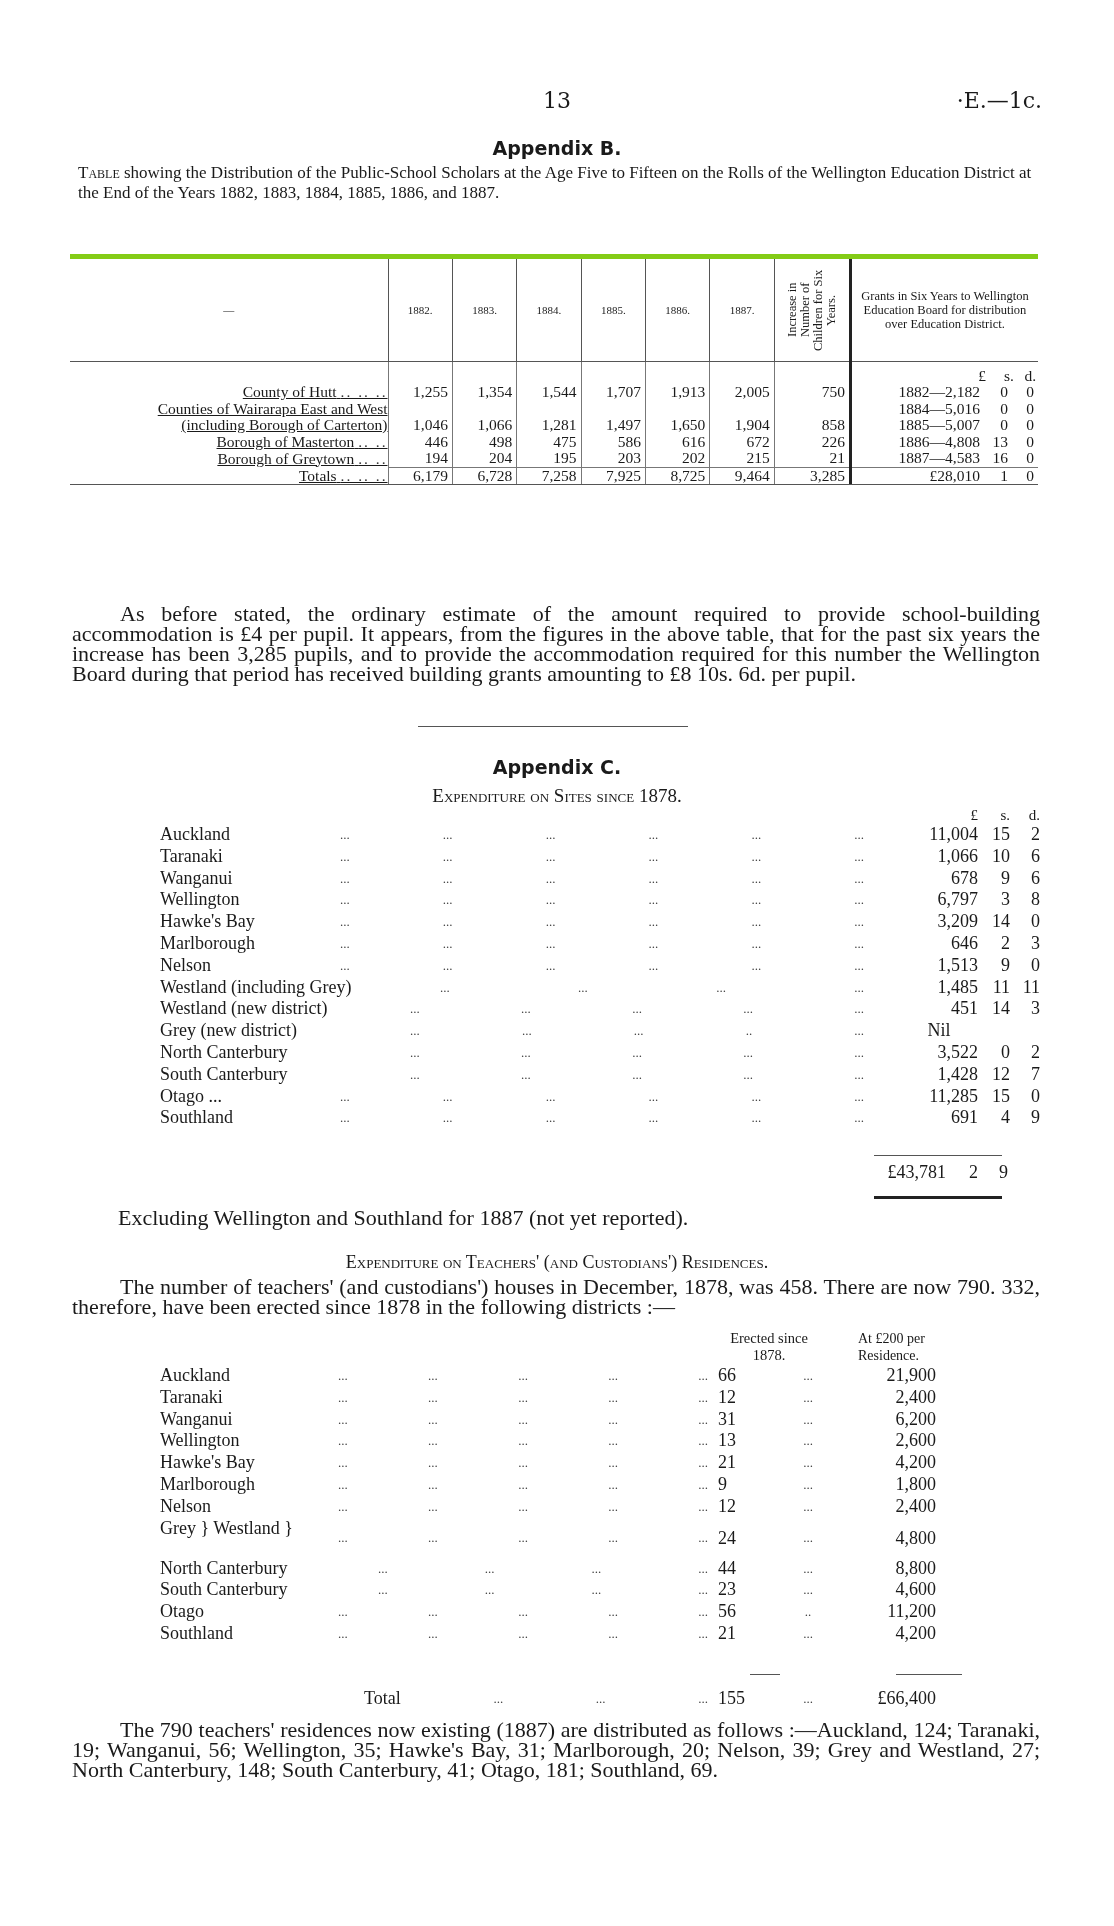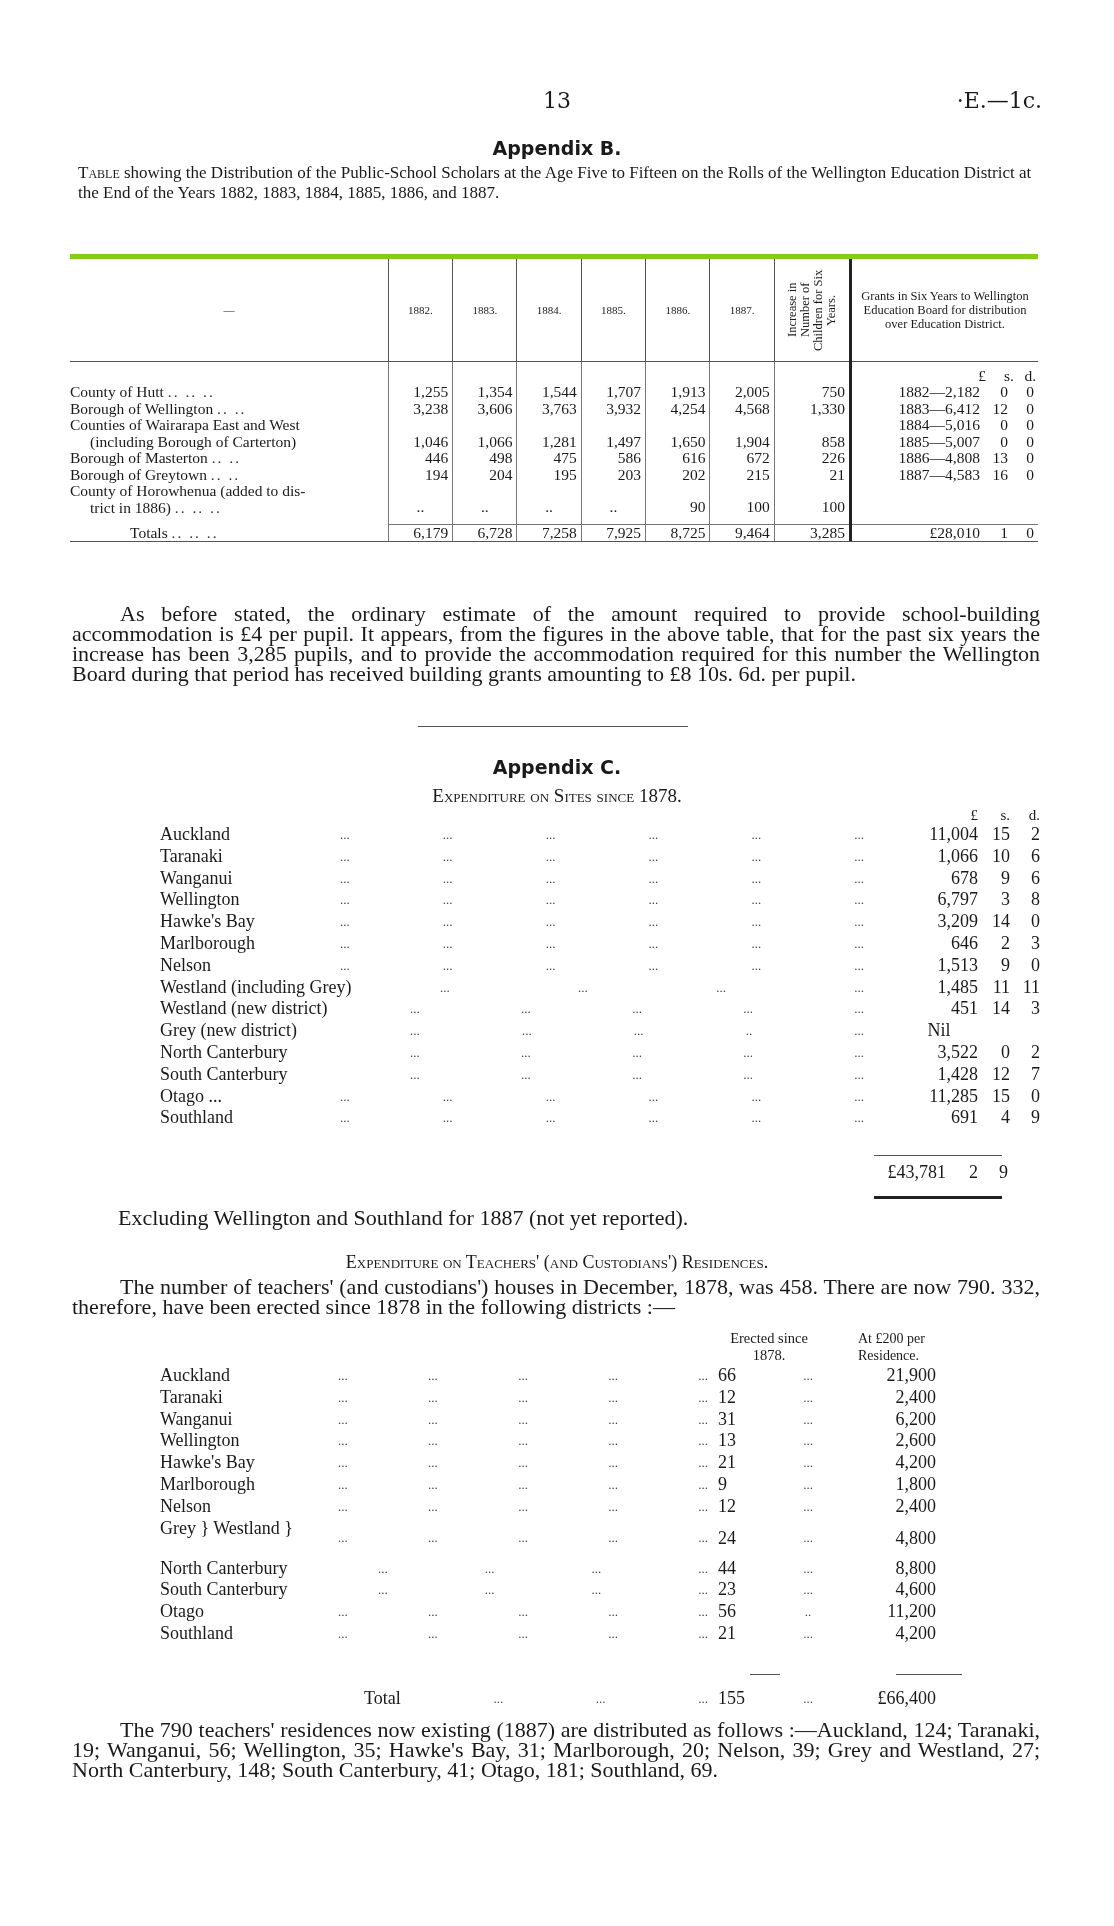--- a/index.html
+++ b/index.html
@@ -13,21 +13,21 @@
           font-family: "DejaVu Sans", "Liberation Sans", sans-serif; }
   .caption { left: 72px; width: 968px; font-size: 17px; line-height: 20px;
              font-family: "Liberation Serif", "DejaVu Serif", serif; margin-left: 6px; }
 
   
   .tb { left: 70px; top: 254px; width: 968px; }
   table.tB { border-collapse: collapse; width: 968px; font-family: "Liberation Serif", "DejaVu Serif", serif; font-size: 15.5px; }
   table.tB th { font-weight: normal; font-size: 11px; border-left: 1px solid #555; border-top: 5px solid #84cc16; border-bottom: 1px solid #555; height: 102px; padding: 0; vertical-align: middle; }
   table.tB th:first-child { border-left: none; }
   table.tB td { border-left: 1px solid #777; padding: 0 4px; text-align: right; line-height: 16.5px; vertical-align: bottom; }
-  table.tB td.lbl { border-left: none; text-align: left; padding: 0; white-space: nowrap; }
+  table.tB td.lbl { border-left: none; text-align: right; padding: 0; white-space: nowrap; text-decoration: underline; }
   table.tB td.grants { border-left: 3px solid #222; text-align: left; padding-left: 12px; }
   table.tB th.grants { border-left: 3px solid #222; font-size: 12.5px; line-height: 14px; }
   .vert { writing-mode: vertical-rl; transform: rotate(180deg); font-size: 12.5px; line-height: 13px; margin: auto; height: 96px; text-align: center; }
   .dots { letter-spacing: 2px; color: #333; }
   .tot-row td { border-top: 1px solid #777; padding-top: 8px; padding-bottom: 10px; }
   .tb-bottom { border-bottom: 1px solid #555; }
   .grant-line { display: flex; justify-content: flex-start; white-space: nowrap; }
   .grant-line .gv { width: 116px; text-align: right; }
   .grant-line .gs { width: 28px; text-align: right; }
   .grant-line .gd { width: 26px; text-align: right; }
@@ -112,37 +112,20 @@
         <td>1,354</td>
         <td>1,544</td>
         <td>1,707</td>
         <td>1,913</td>
         <td>2,005</td>
         <td>750</td>
         <td class="grants">
             <div class="grant-line">
               <span class="gv">1882—2,182</span>
               <span class="gs">0</span>
-              <span class="gd">0</span>
-            </div>
-          </td>
-      </tr>
-      <tr>
-        <td class="lbl"><span>Borough of Wellington</span> <span class="dots">..     ..</span></td>
-        <td>3,238</td>
-        <td>3,606</td>
-        <td>3,763</td>
-        <td>3,932</td>
-        <td>4,254</td>
-        <td>4,568</td>
-        <td>1,330</td>
-        <td class="grants">
-            <div class="grant-line">
-              <span class="gv">1883—6,412</span>
-              <span class="gs">12</span>
               <span class="gd">0</span>
             </div>
           </td>
       </tr>
       <tr>
         <td class="lbl"><span>Counties of Wairarapa East and West</span><br><span style="padding-left:20px">(including Borough of Carterton)</span></td>
         <td>1,046</td>
         <td>1,066</td>
         <td>1,281</td>
         <td>1,497</td>
@@ -189,31 +172,20 @@
         <td>215</td>
         <td>21</td>
         <td class="grants">
           <div class="grant-line">
               <span class="gv">1887—4,583</span>
               <span class="gs">16</span>
               <span class="gd">0</span>
             </div>
         </td>
       </tr>
-      <tr>
-        <td class="lbl" style="padding-bottom:8px"><span>County of Horowhenua (added to dis-</span><br><span style="padding-left:20px">trict in 1886)</span> <span class="dots">..     ..     ..</span></td>
-        <td style="padding-bottom:8px;text-align:center">..</td>
-        <td style="padding-bottom:8px;text-align:center">..</td>
-        <td style="padding-bottom:8px;text-align:center">..</td>
-        <td style="padding-bottom:8px;text-align:center">..</td>
-        <td style="padding-bottom:8px">90</td>
-        <td style="padding-bottom:8px">100</td>
-        <td style="padding-bottom:8px">100</td>
-        <td class="grants"></td>
-      </tr>
       <tr class="tot-row">
         <td class="lbl" style="border-top:none;padding-left:60px"><span>Totals</span> <span class="dots">..     ..     ..</span></td>
         <td>6,179</td>
         <td>6,728</td>
         <td>7,258</td>
         <td>7,925</td>
         <td>8,725</td>
         <td>9,464</td>
         <td>3,285</td>
         <td class="grants">

